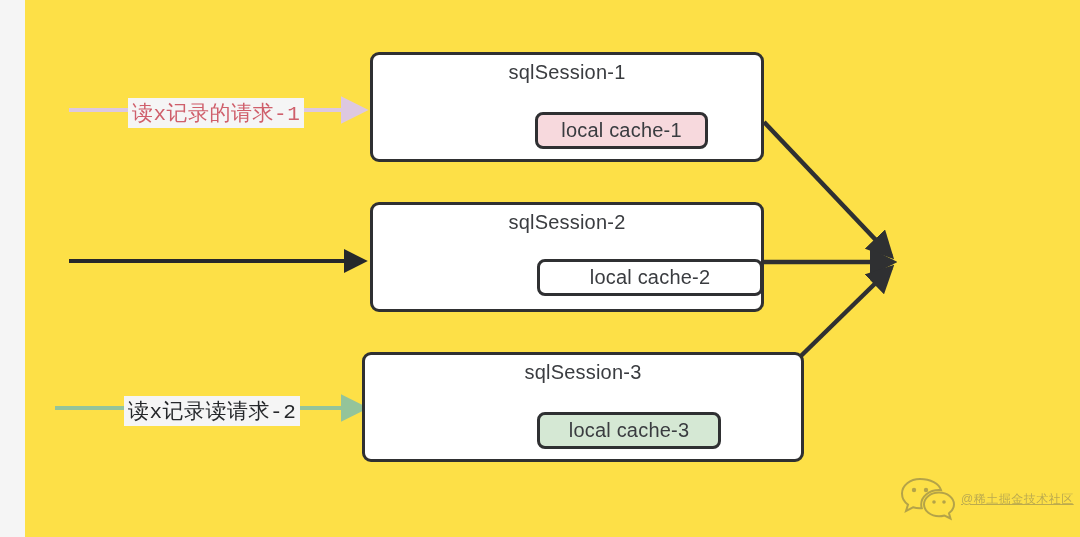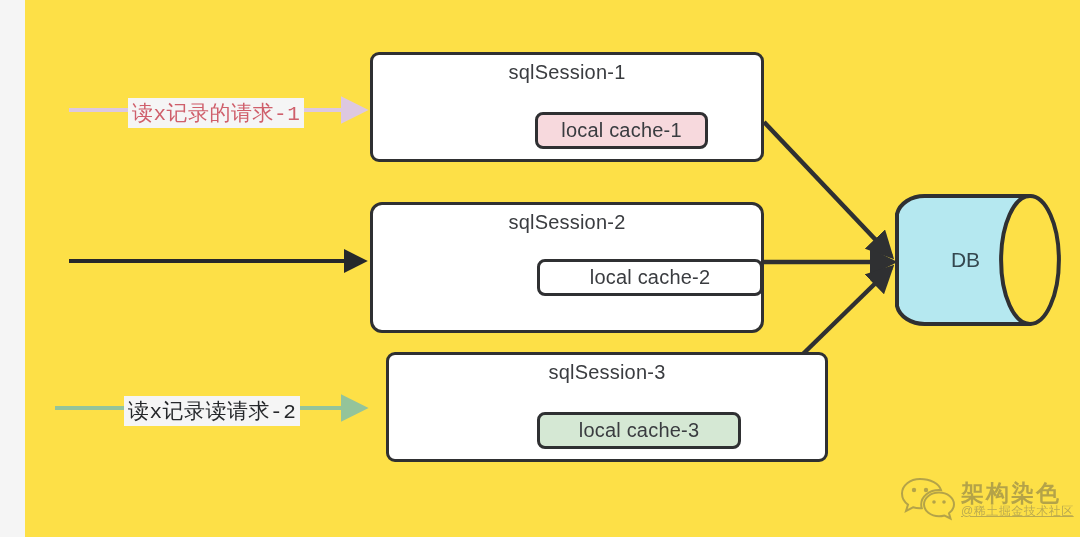--- a/index.html
+++ b/index.html
@@ -158,47 +158,34 @@
     <line x1="739" y1="392" x2="866" y2="268" stroke="#2f3032" stroke-width="4.5" marker-end="url(#head-db)"></line>
   </svg>
 
   <div class="session-box" style="left:345px; top:52px; width:394px; height:110px;">
     <div class="session-title">sqlSession-1</div>
   </div>
   <div class="cache-chip" style="left:510px; top:112px; width:173px; height:37px; background:#f7d9dd;">
     <span>local cache-1</span>
   </div>
 
-  <div class="session-box" style="left:345px; top:202px; width:394px; height:131px;border-radius:12px;">
+  <div class="session-box" style="left:345px; top:202px; width:394px; height:110px;">
     <div class="session-title">sqlSession-2</div>
   </div>
   <div class="cache-chip" style="left:512px; top:259px; width:226px; height:37px; background:#ffffff;">
     <span>local cache-2</span>
   </div>
 
-  <div class="session-box" style="left:361px; top:352px; width:442px; height:110px;">
+  <div class="session-box" style="left:337px; top:352px; width:442px; height:110px;">
     <div class="session-title">sqlSession-3</div>
   </div>
-  <div class="cache-chip" style="left:512px; top:412px; width:204px; height:37px; background:#d5e8d4;text-align:center;">
+  <div class="cache-chip" style="left:512px; top:412px; width:184px; height:37px; background:#d5e8d4;text-align:center;">
     <span>local cache-3</span>
   </div>
 
-  <div class="db-cylinder" style="left:866px; top:192px; width:175px; height:136px;">
-    <svg width="175" height="136" viewBox="0 0 175 136" xmlns="http://www.w3.org/2000/svg">
-      <path d="M 6 22
-               A 28 22 0 0 1 34 4
-               L 139 4
-               A 28 62 0 0 0 139 132
-               L 34 132
-               A 28 22 0 0 1 6 114
-               Z" fill="#b5e8f0" stroke="#2f3032" stroke-width="4" stroke-linejoin="round"></path>
-      <path d="M 139 4 A 28 62 0 0 1 139 132" fill="none" stroke="#2f3032" stroke-width="4"></path>
-    </svg>
-    <div class="db-label">DB</div>
-  </div>
 
   <div class="wire-label" style="left:103px; top:98px; color:#cf5f6b;">读x记录的请求-1</div>
 
 
   <div class="wire-label" style="left:99px; top:396px; color:#26282b;text-align:center;">读x记录读请求-2</div>
 
   <div id="watermark">
     <svg width="54" height="46" viewBox="0 0 54 46" xmlns="http://www.w3.org/2000/svg">
       <path d="M19 3 C9 3 1 9.5 1 17.5 C1 22 3.3 26 7 28.6 L5 35 L12 31.3
                C14.2 32 16.5 32.3 19 32.3 C19.6 32.3 20.2 32.3 20.8 32.2
@@ -206,18 +193,17 @@
                C38.7 14 39.4 14 40 14.1 C38.2 7.7 29.5 3 19 3 Z" fill="none" stroke="#4a4a4a" stroke-width="2"></path>
       <circle cx="13" cy="14" r="2.2" fill="#4a4a4a"></circle>
       <circle cx="25" cy="14" r="2.2" fill="#4a4a4a"></circle>
       <path d="M38 16.5 C29.7 16.5 23 21.8 23 28.4 C23 35 29.7 40.3 38 40.3
                C39.9 40.3 41.8 40 43.5 39.5 L49.5 42.5 L48 37.3
                C51 35 53 31.9 53 28.4 C53 21.8 46.3 16.5 38 16.5 Z" fill="none" stroke="#4a4a4a" stroke-width="2"></path>
       <circle cx="33" cy="26" r="1.8" fill="#4a4a4a"></circle>
       <circle cx="43" cy="26" r="1.8" fill="#4a4a4a"></circle>
     </svg>
     <div id="wm-text">
-      <span class="wm-line1">架构染色</span>
       <span class="wm-line2">@稀土掘金技术社区</span>
     </div>
   </div>
 
 </div>
 
 </body></html>

